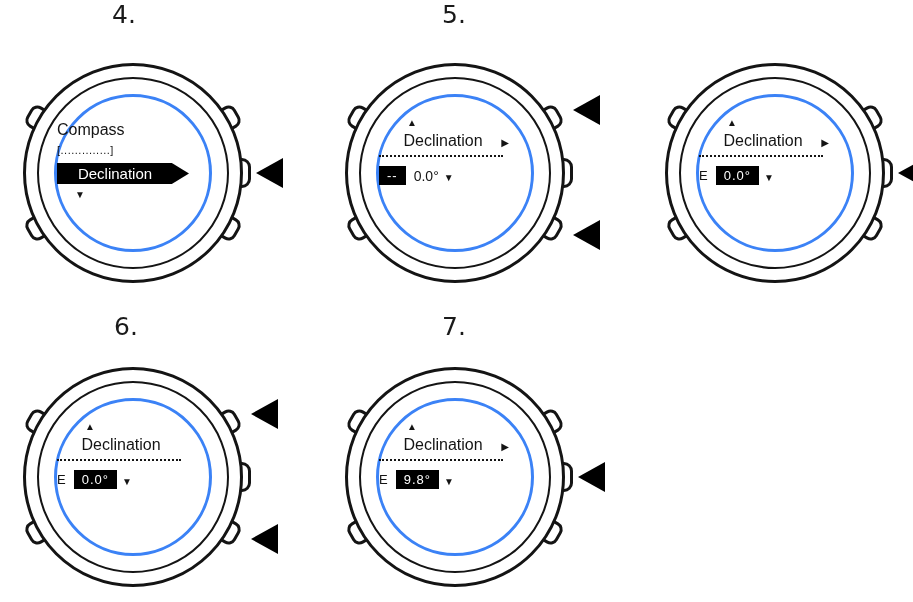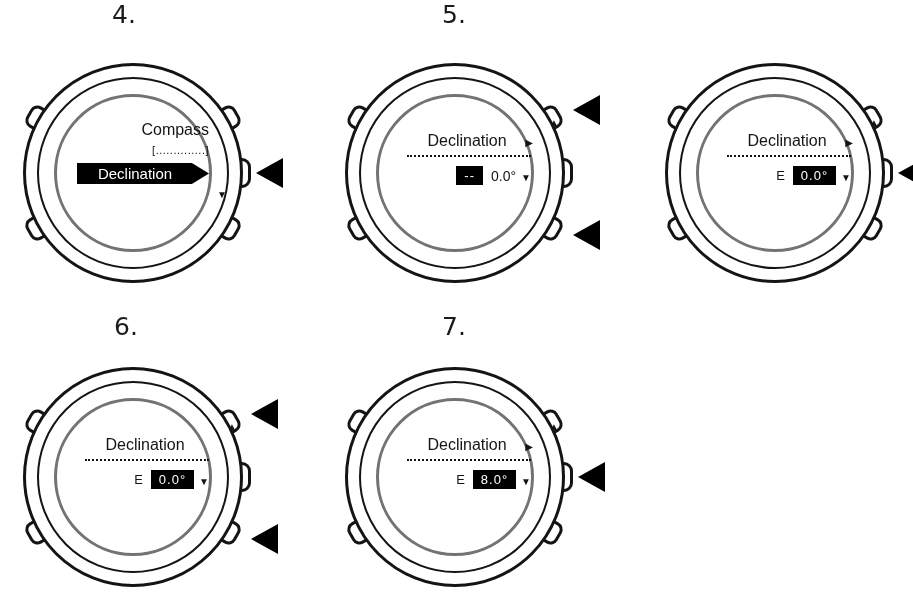--- a/index.html
+++ b/index.html
@@ -25,22 +25,22 @@
   .case {
     position: absolute; left: 15px; top: 15px; width: 220px; height: 220px;
     background: #fff; border: 3px solid #141414; border-radius: 50%; z-index: 2;
   }
   .ring {
     position: absolute; left: 29px; top: 29px; width: 192px; height: 192px;
     border: 2px solid #141414; border-radius: 50%; z-index: 3; background: #fff;
   }
   .display {
     position: absolute; left: 46px; top: 46px; width: 158px; height: 158px;
-    border: 3px solid #737373; border-radius: 50%; z-index: 4; background: #fff;
-    display: flex; flex-direction: column; align-items: flex-end;
+    border: 3px solid #3b82f6; border-radius: 50%; z-index: 4; background: #fff;
+    display: flex; flex-direction: column; align-items: flex-start;
   }
 
   
   .d-title  { font-size: 16px; margin-top: 24px; }
   .d-scroll { font-size: 11px; margin-top: 5px; letter-spacing: 0.5px; }
   .d-banner {
     margin-top: 7px; width: 132px; height: 21px; background: #000; color: #fff;
     font-size: 15px; line-height: 21px; text-align: center; padding-right: 16px;
     clip-path: polygon(0 0, 87% 0, 100% 50%, 87% 100%, 0 100%);
   }
@@ -188,20 +188,20 @@
     <div class="ring"></div>
     <div class="display">
       <div class="d-up">▲</div>
       <div class="d-titlerow">
         <span>Declination</span>
         <span class="d-next">▶</span>
       </div>
       <div class="d-dotted"></div>
       <div class="d-valuerow">
         <span class="d-prefix">E</span>
-        <span class="d-box">8.0°</span>
+        <span class="d-box">9.8°</span>
         <span class="d-vdown">▼</span>
       </div>
     </div>
     <div class="ind ind-mid"></div>
   </div>
 
 </div>
 
 </body></html>

